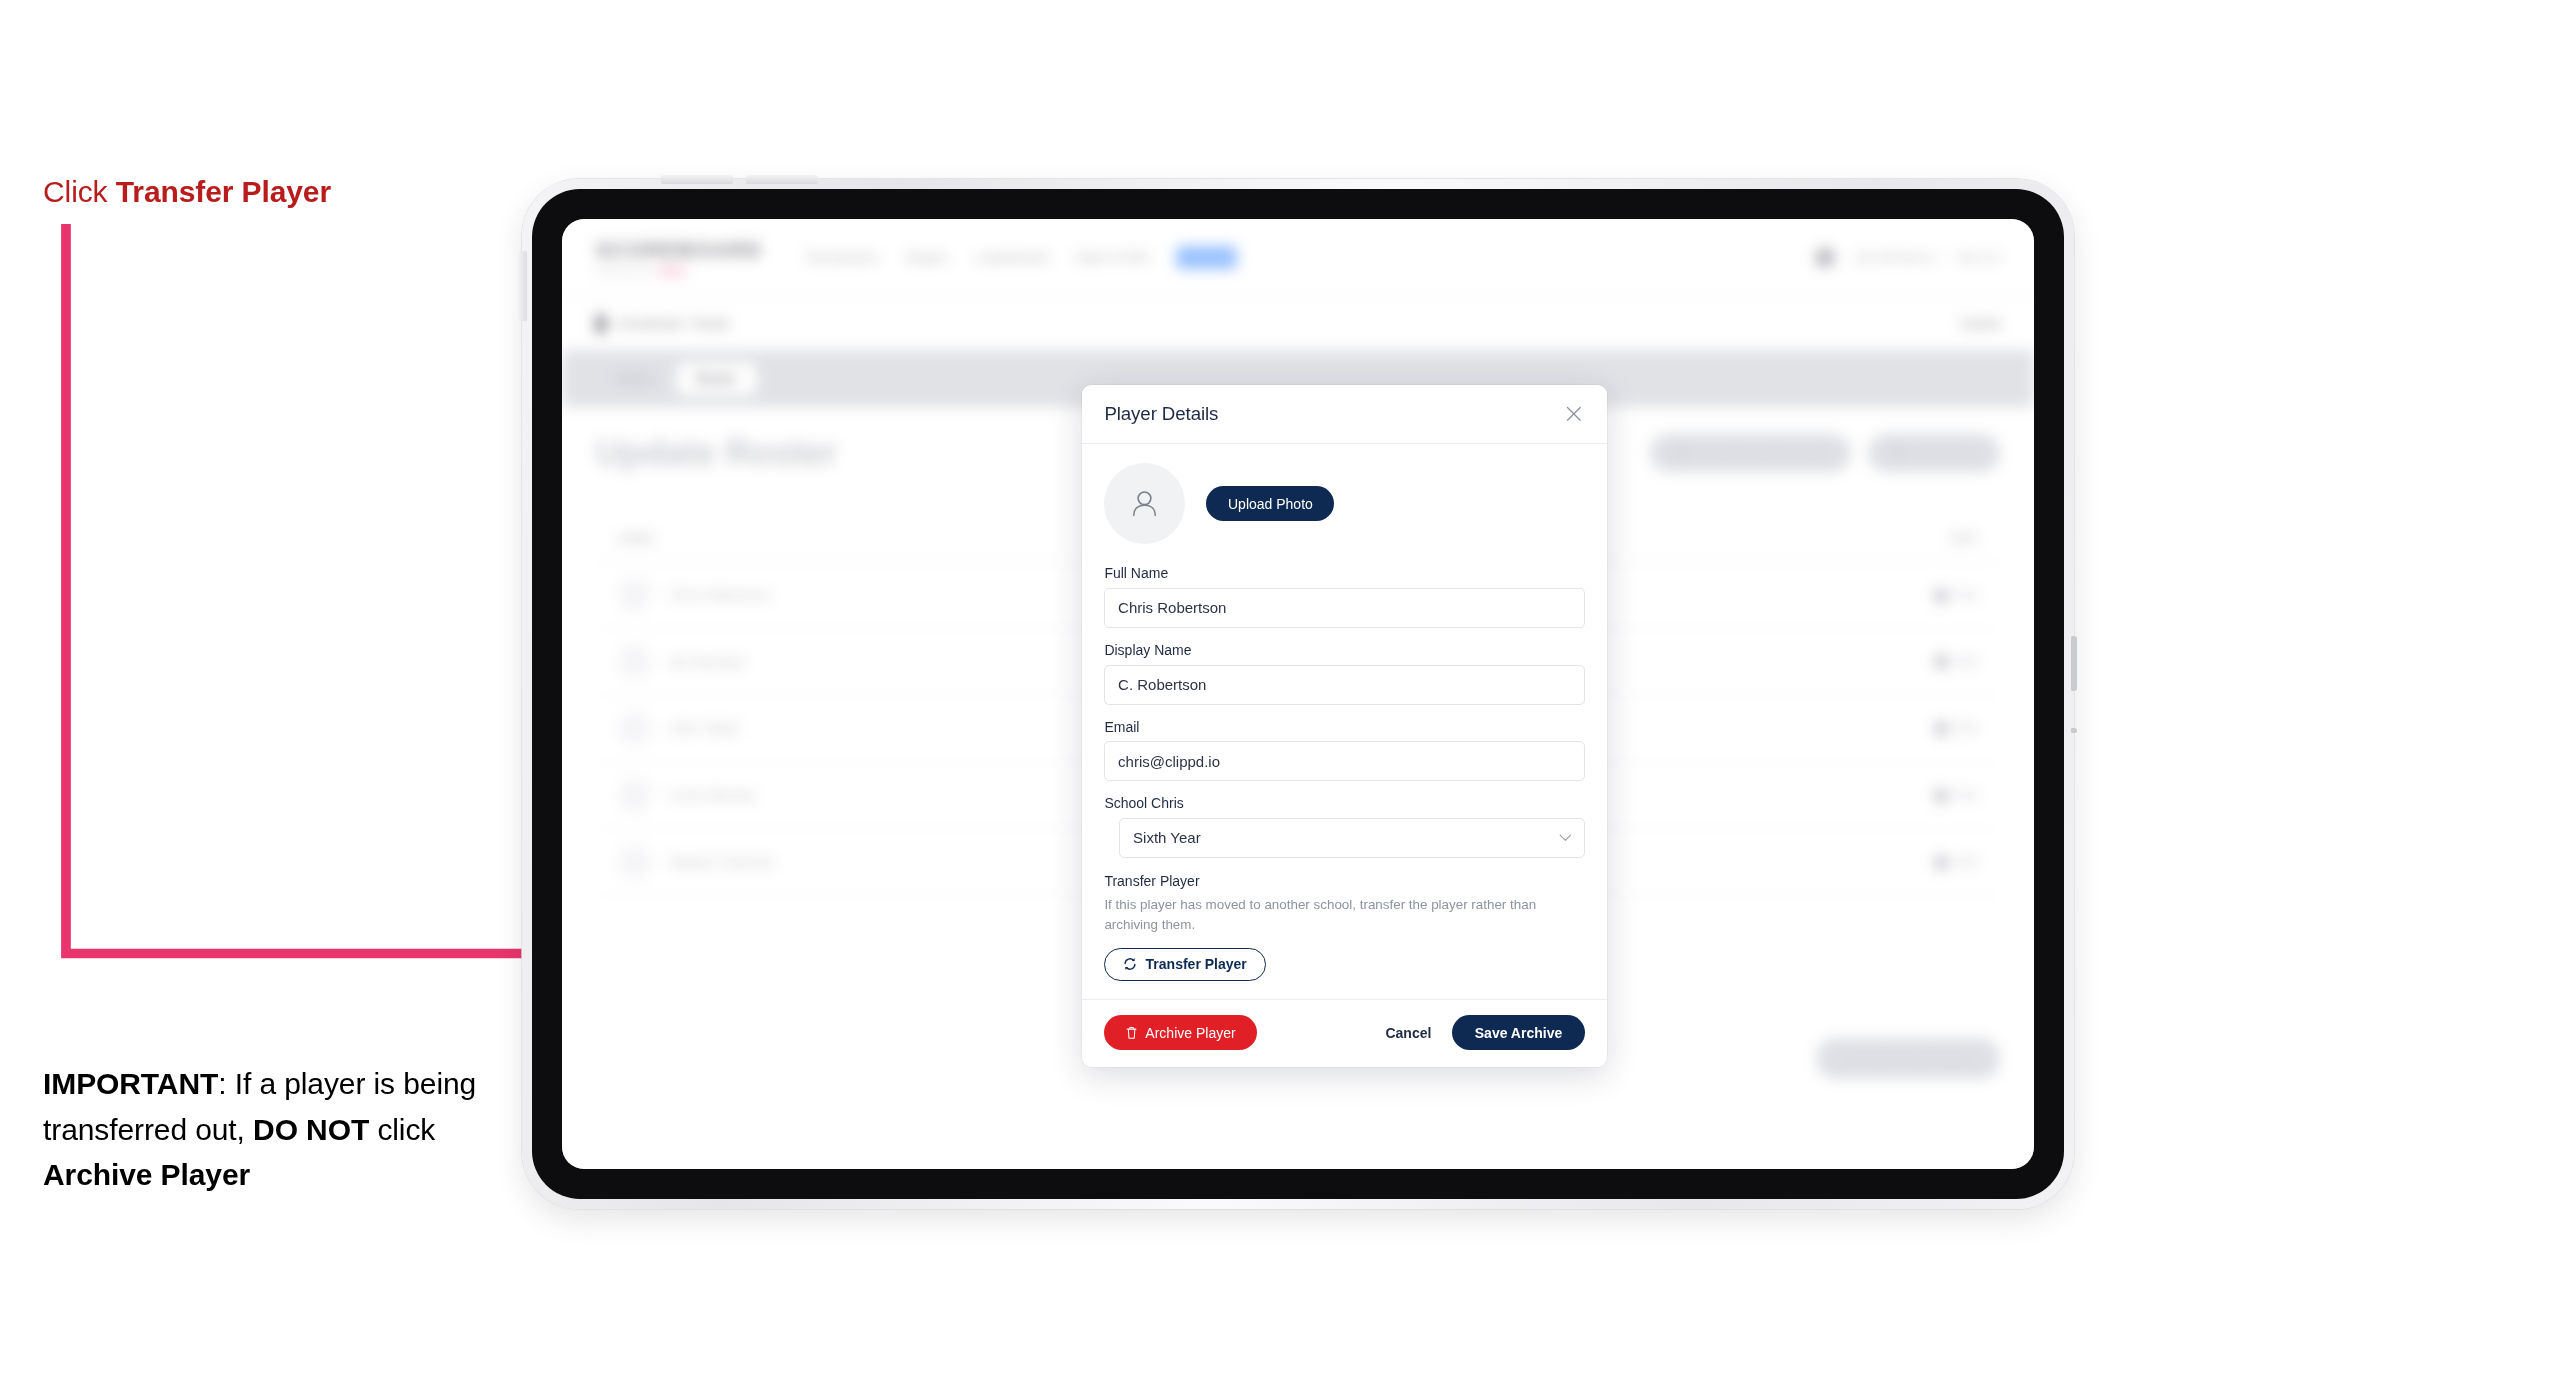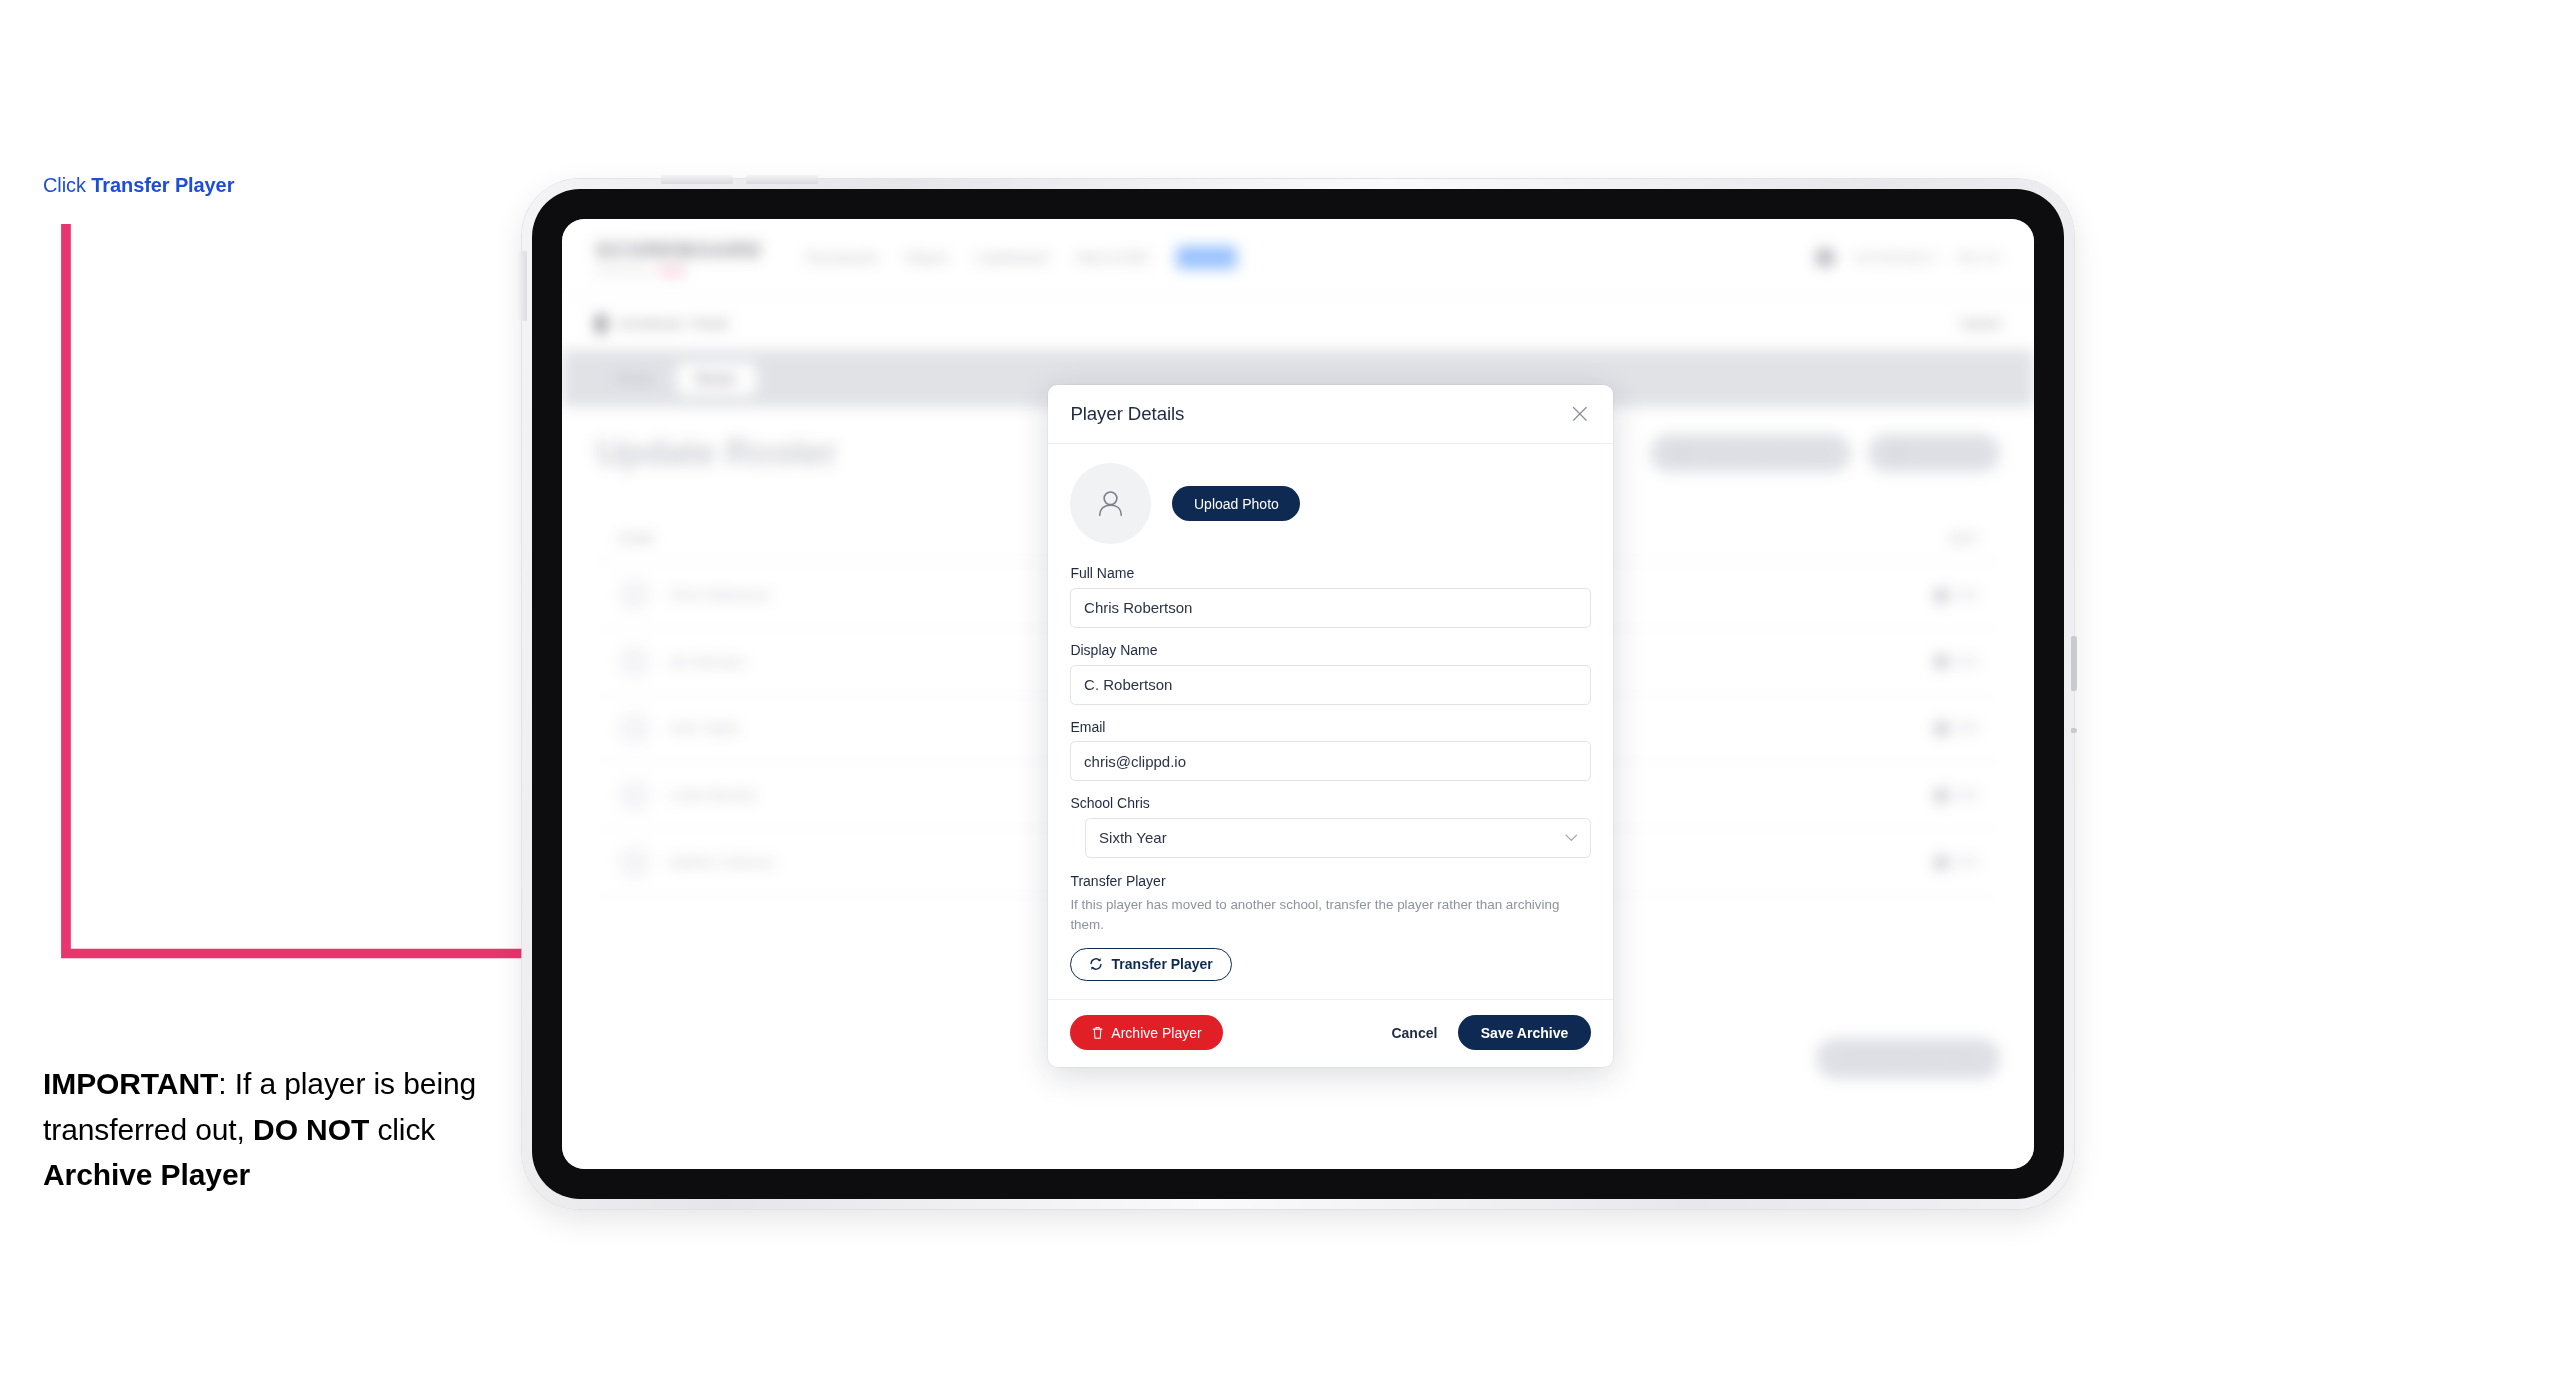--- a/index.html
+++ b/index.html
@@ -17,23 +17,23 @@
     width: 2576px;
     height: 1386px;
     background: #ffffff;
   }
 
   
   .annot-top {
     position: absolute;
     left: 43px;
     top: 173px;
-    font-size: 20px;
+    font-size: 30px;
     line-height: 1.25;
-    color: #1d4ed8;
+    color: #b91c1c;
     letter-spacing: -0.1px;
     white-space: nowrap;
     text-align: right;
   }
   .annot-bottom {
     position: absolute;
     left: 43px;
     top: 1061px;
     width: 448px;
     font-size: 30px;
@@ -227,23 +227,23 @@
   .bottom-action .pill-btn { padding: 13.4px 30px; }
 
   
   #modal-scrim {
     position: absolute;
     inset: 0;
     background: rgba(255,255,255,0.30);
   }
   #modal {
     position: absolute;
-    left: 486px;
+    left: 520px;
     top: 166px;
-    width: 565px;
+    width: 525px;
     background: #ffffff;
     border-radius: 9px;
     box-shadow: 0 7.5px 33px rgba(24,32,56,.16), 0 0 0 0.7px rgba(0,0,0,.05);
     overflow: hidden;
     font-family: "Liberation Sans", sans-serif;
   }
   .modal-head {
     display: flex; align-items: center;
     padding: 16.4px 21px 16.4px 22.4px;
     border-bottom: 0.7px solid #eceef1;

